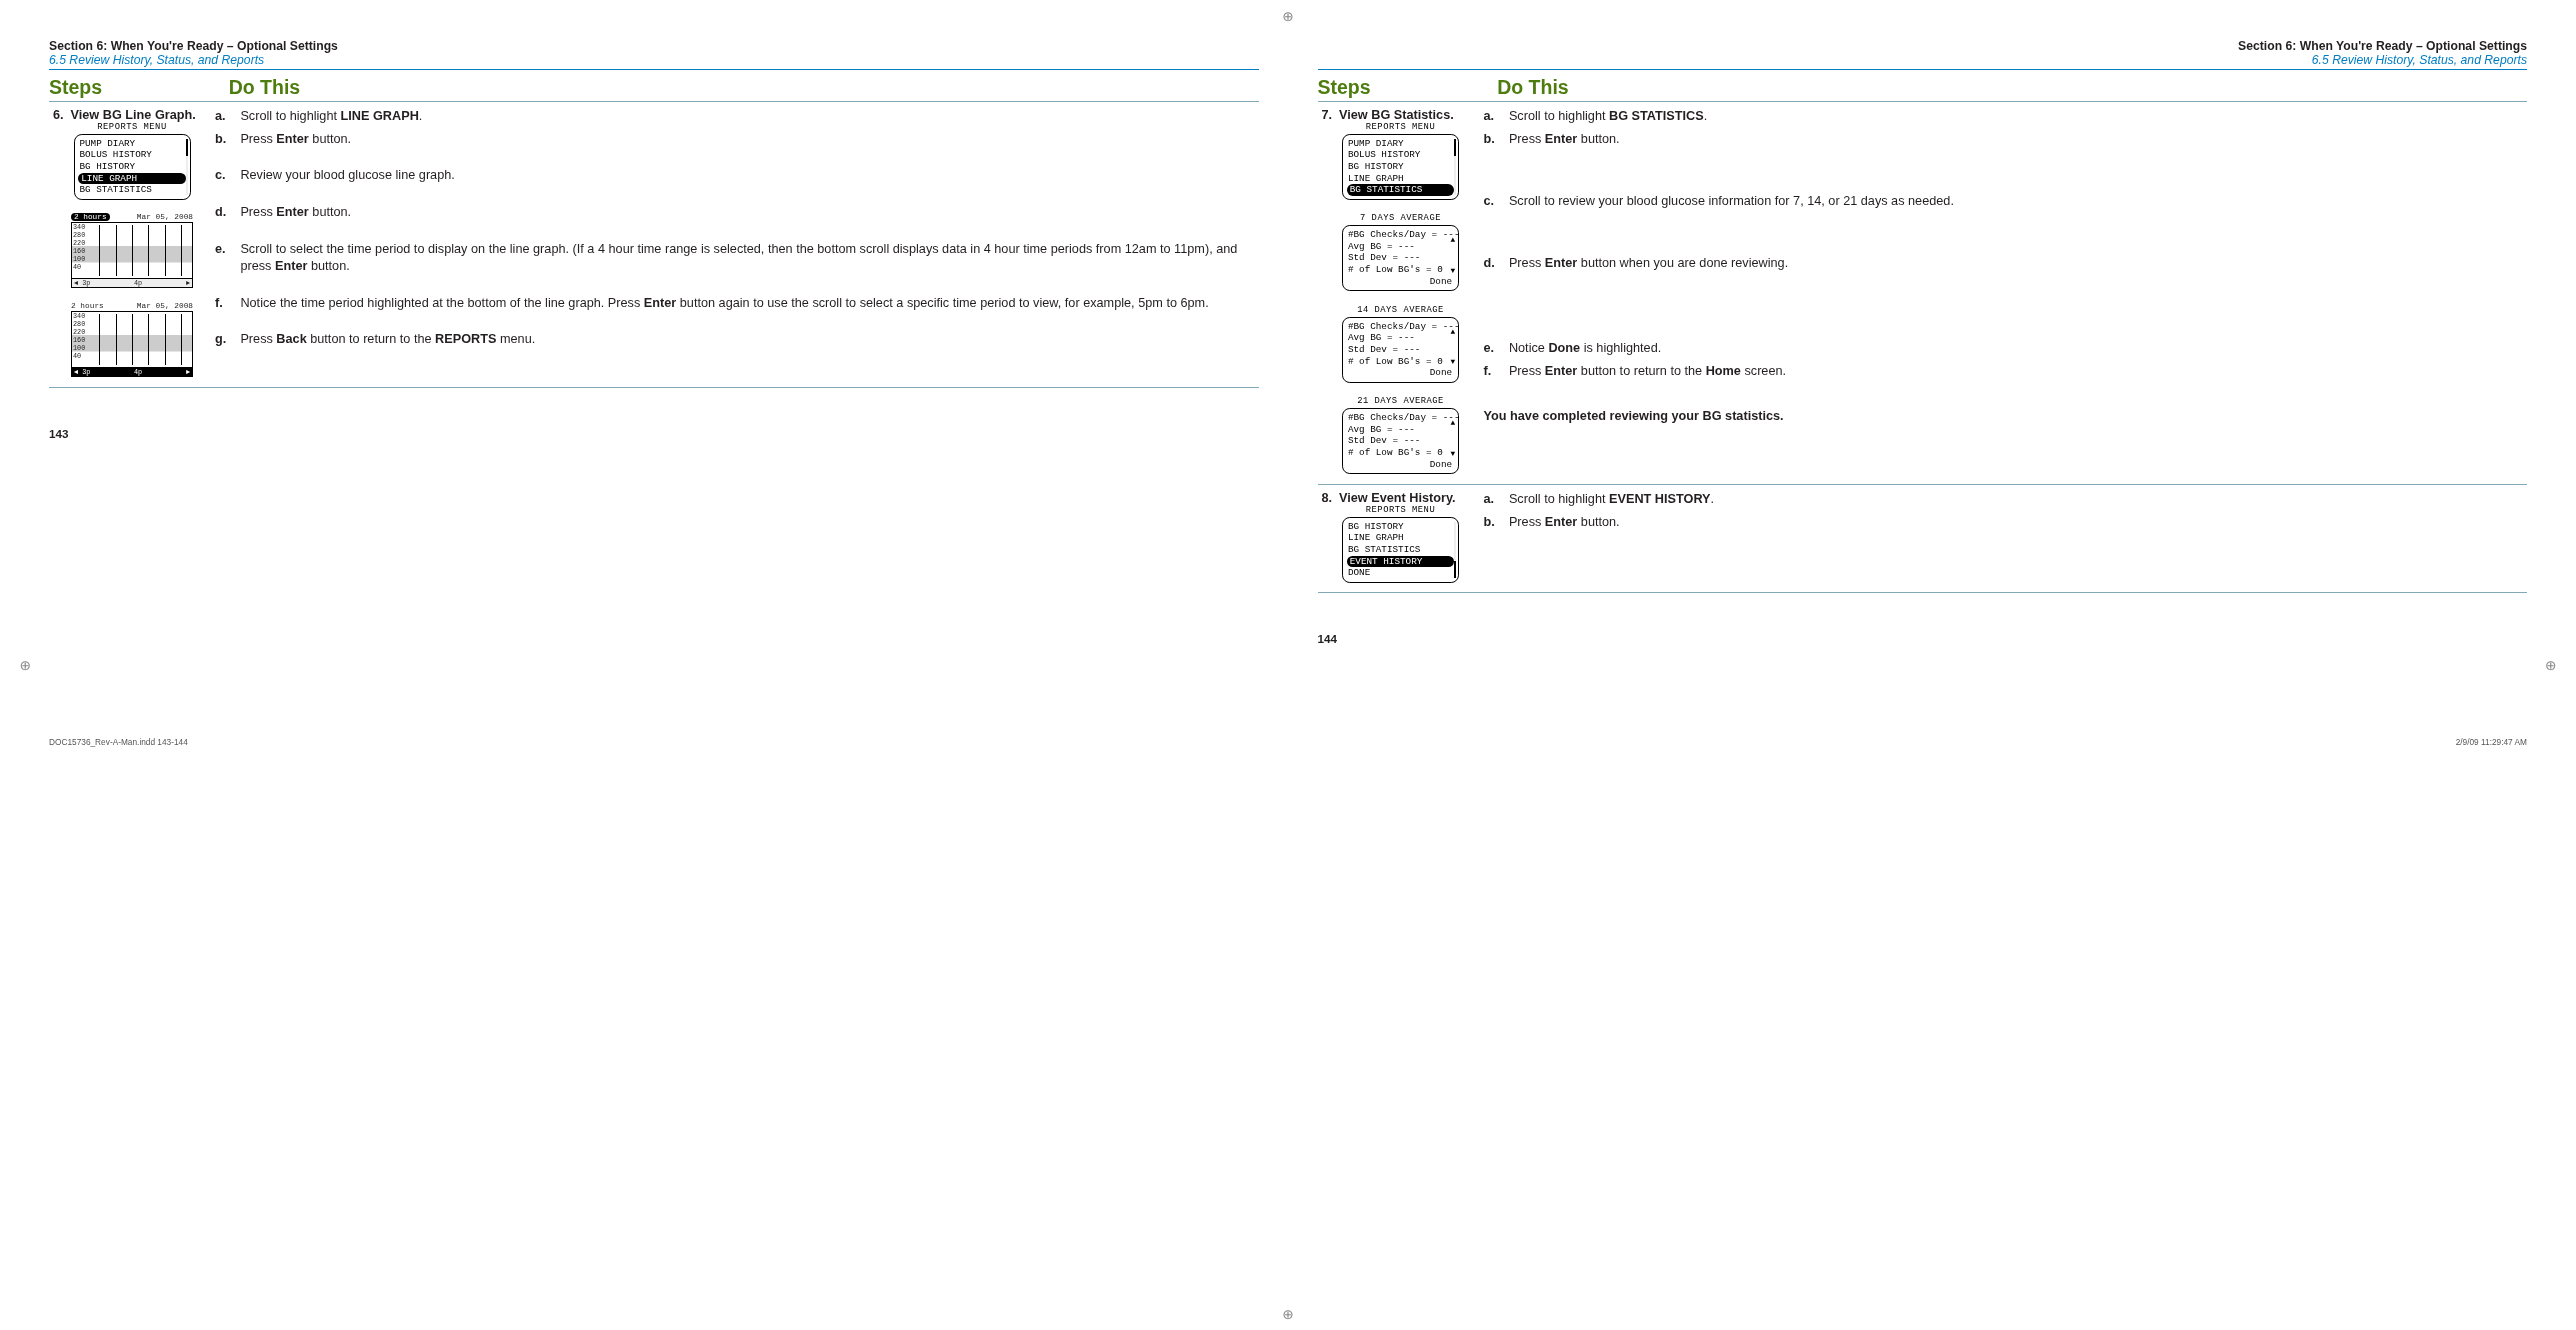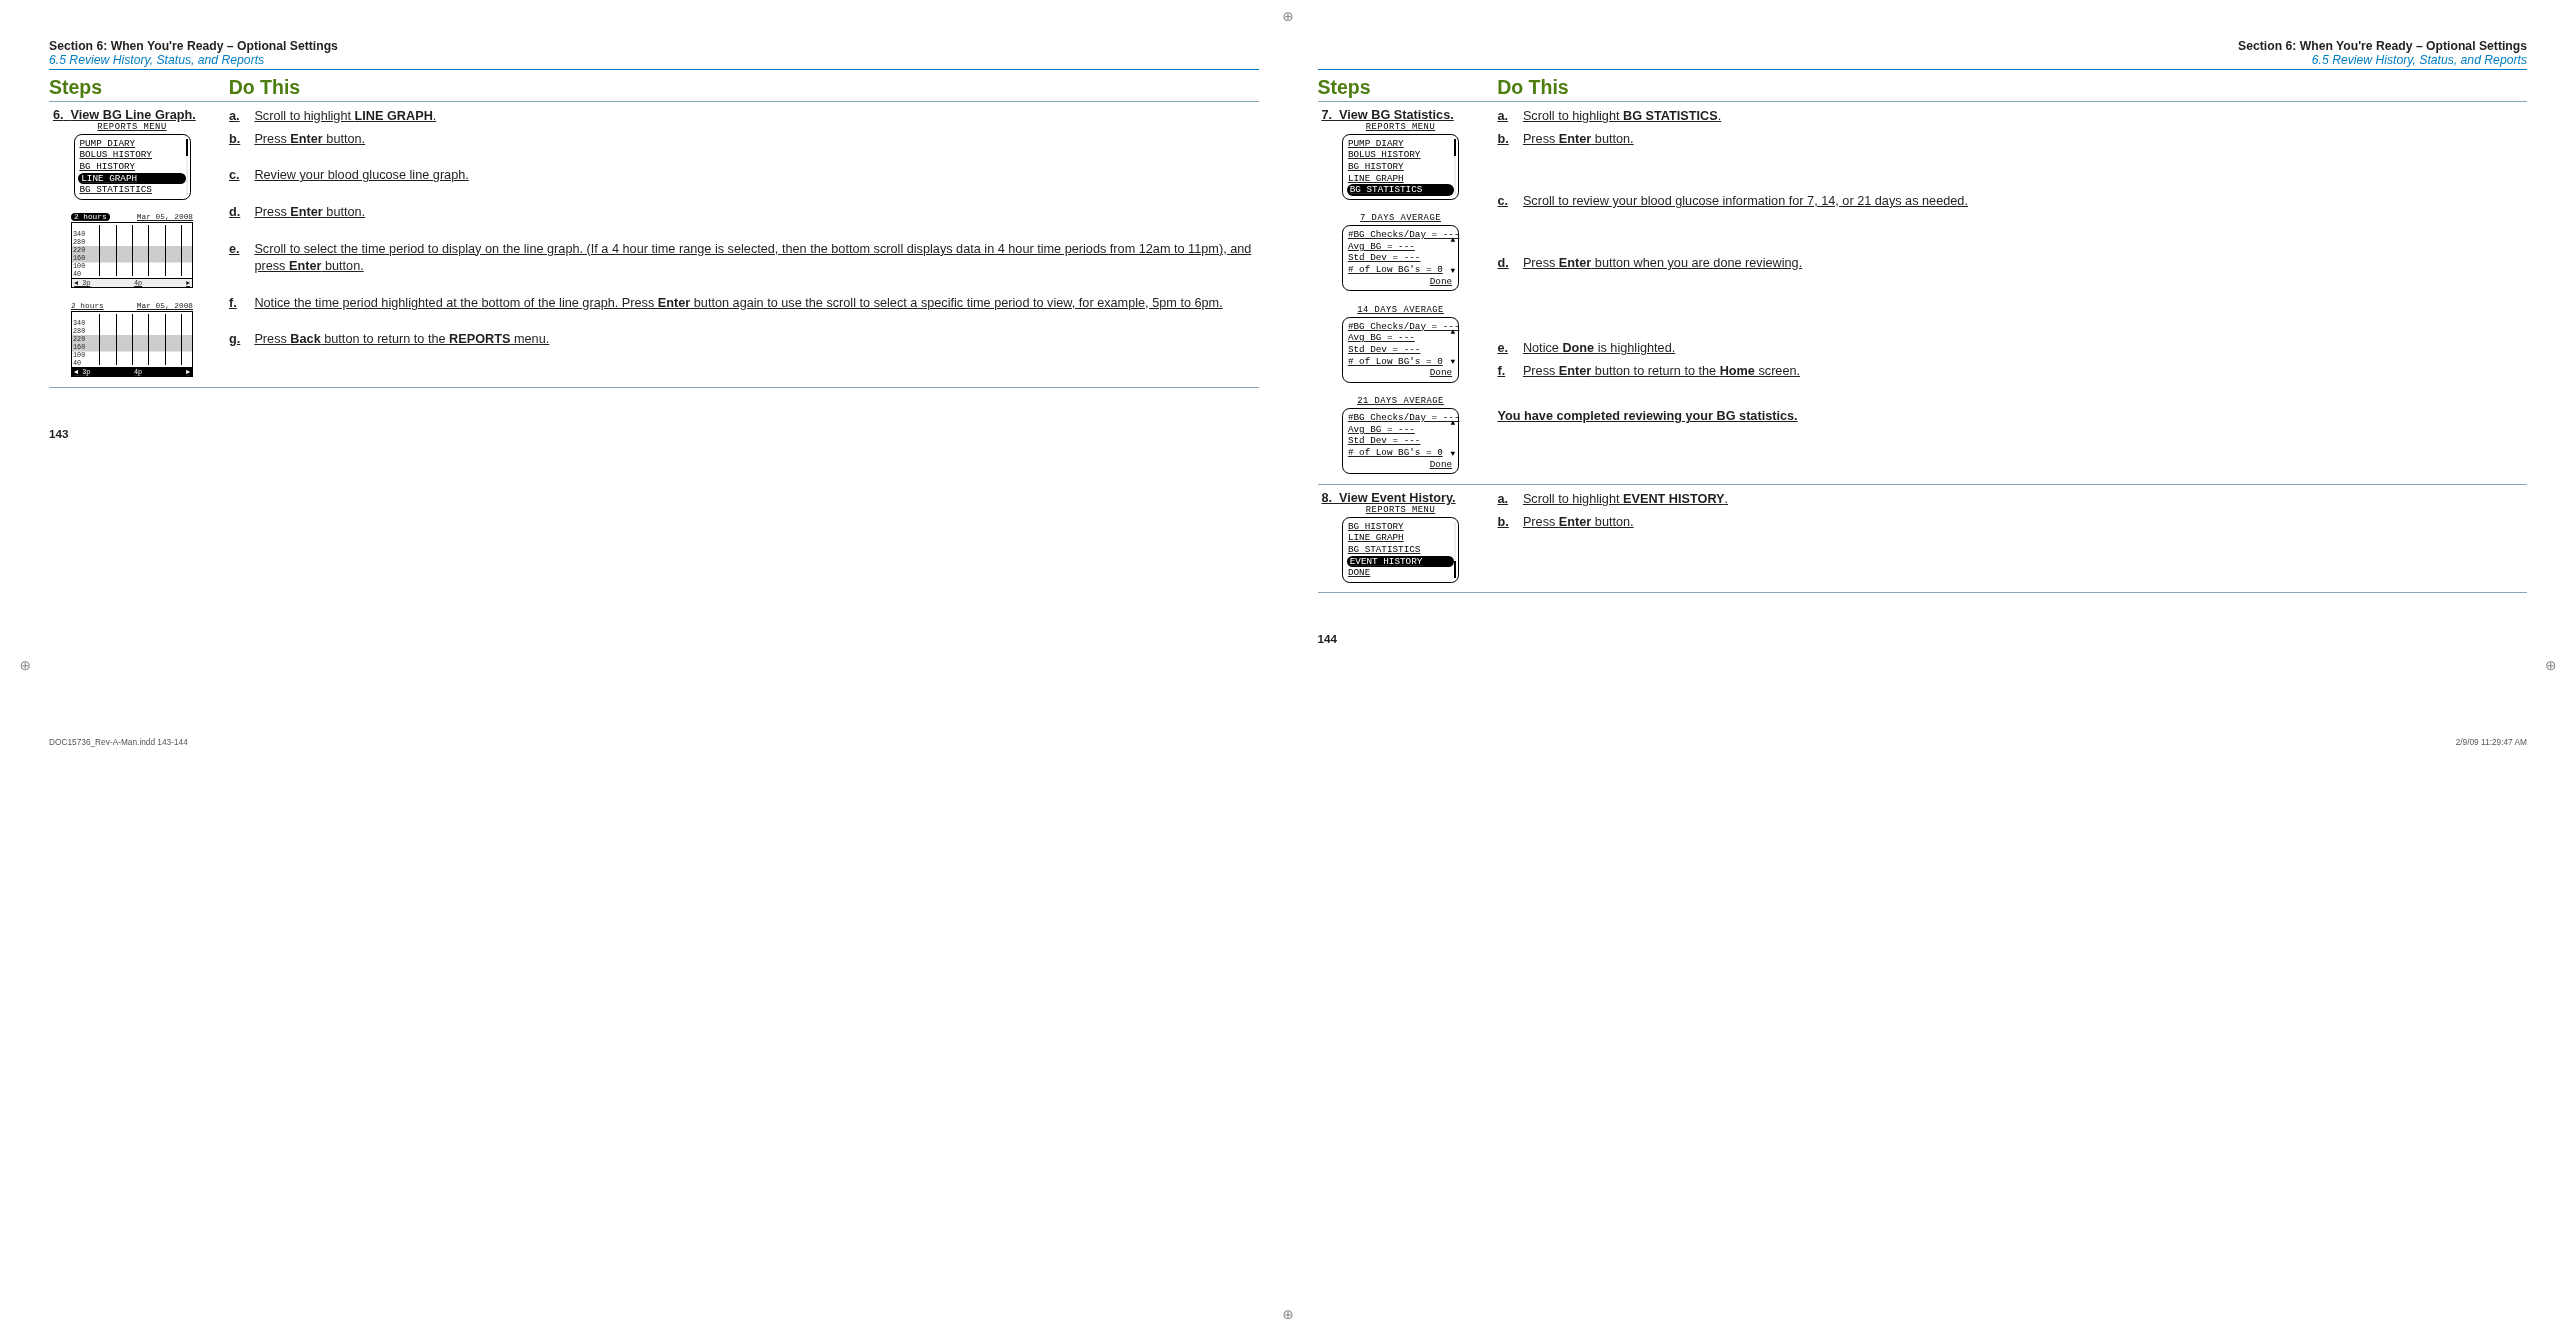--- a/index.html
+++ b/index.html
@@ -48,22 +48,21 @@
     font-weight: bold;
     padding-bottom: 2px;
   }
   .step-block {
     border-top: 1px solid #82a7b7;
     padding-top: 5.9px;
     padding-bottom: 9.8px;
     grid-column: 1 / span 2;
     display: grid;
     grid-template-columns: 166px 1fr;
-    column-gap: 14px;
-    text-decoration: underline;
+    column-gap: 0;
   }
   .step-block.last { border-bottom: 1px solid #82a7b7; }
   .step-label { font-weight: bold; font-size: 12.7px; padding-left: 3.9px;}
   .substeps { }
   .sub {
     display: grid;
     grid-template-columns: 19.5px 1fr;
     column-gap: 5.9px;
     margin-bottom: 5.9px;
     line-height: 1.35;
@@ -108,21 +107,21 @@
   }
   .scr .scrollbar.bot { background: linear-gradient(#eee 0 70%, #000 70% 100%); }
   
   .chartmock { width: 122px; font-family: "Courier New", monospace; font-size: 7.8px; }
   .chartmock .cmtop { display:flex; justify-content:space-between; }
   .chartmock .cmbody {
     border: 1px solid #000; height: 55px; position: relative; margin-top:1px;
     background:
       linear-gradient(#ccc,#ccc) 0 60%/100% 30% no-repeat;
   }
-  .chartmock .ticks { position:absolute; left:1px; top:0; bottom:0; font-size:6.8px; display:flex; flex-direction:column; justify-content:flex-end;}
+  .chartmock .ticks { position:absolute; left:1px; top:0; bottom:0; font-size:6.8px; display:flex; flex-direction:column; justify-content:flex-start;}
   .chartmock .bars { position:absolute; left:19.5px; right:2px; top:2px; bottom:2px; display:flex; justify-content:space-around; }
   .chartmock .bars span { width:1px; background:#000; height:100%; }
   .chartmock .cmbot {
     background:#eee; border:1px solid #000; border-top:none;
     font-size:6.8px; padding:0 2px; display:flex; justify-content:space-between;
   }
   .chartmock.sel .cmbot { background:#000; color:#fff; }
   .pagenum { font-weight:bold; font-size:11.7px; margin-top:39px;}
   .footer {
     display:flex; justify-content:space-between;

